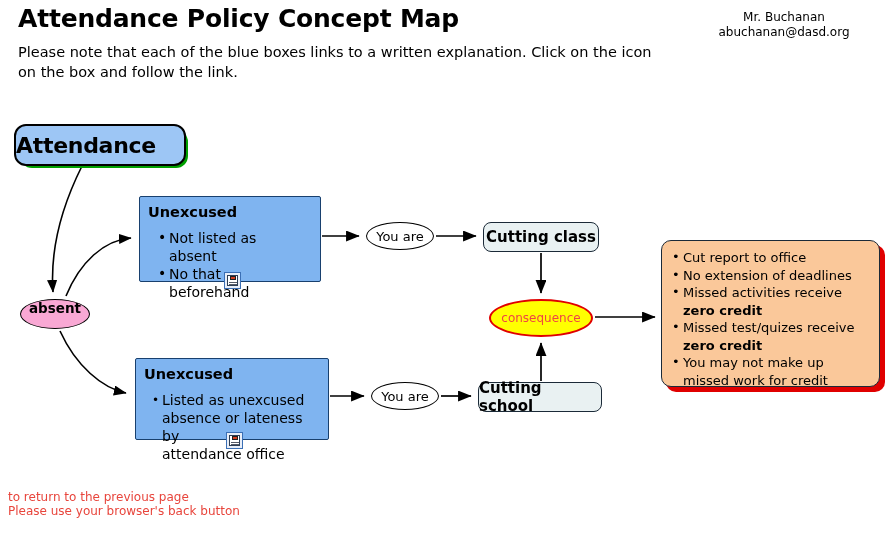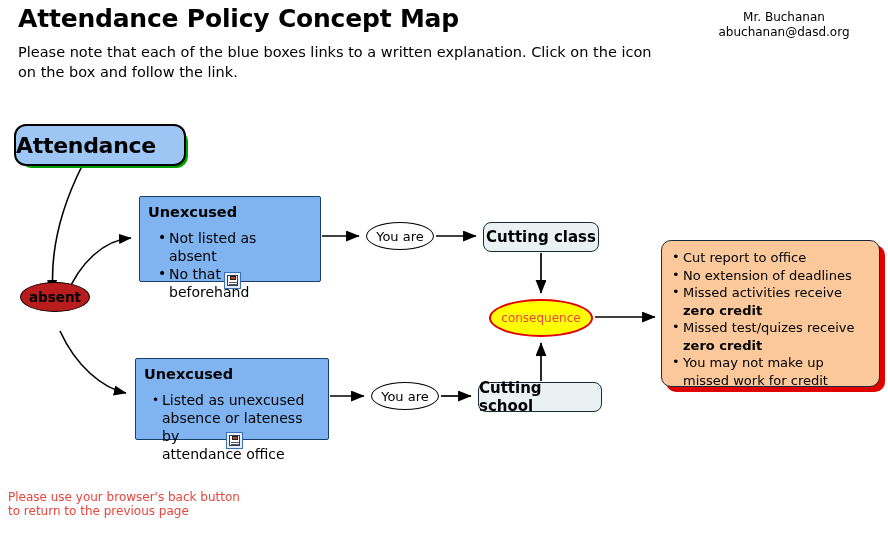--- a/index.html
+++ b/index.html
@@ -86,28 +86,27 @@
   }
   #attendance-node .label {
     font-size: 22px;
     font-weight: bold;
     letter-spacing: -0.3px;
   }
 
   
   #absent-node {
     left: 20px;
-    top: 282px;
+    top: 299px;
     width: 70px;
     height: 30px;
-    background: #b91c1c;
+    background: #f9a8d4;
     border: 1.6px solid #000000;
     border-radius: 50%;
     display: flex;
-    align-items: center;
     justify-content: center;
   }
   #absent-node .label {
     font-size: 13.5px;
     font-weight: bold;
   }
 
   
   .blue-box {
     background: #7fb4f0;
@@ -413,15 +412,15 @@
         <span>You may not make up</span>
       </li>
       <li class="cont">
         <span>missed work for credit</span>
       </li>
     </ul>
   </div>
 </div>
 
 <div id="footer-note">
+  <div>to return to the previous page</div>
   <div>Please use your browser's back button</div>
-  <div>to return to the previous page</div>
 </div>
 
 </body></html>

